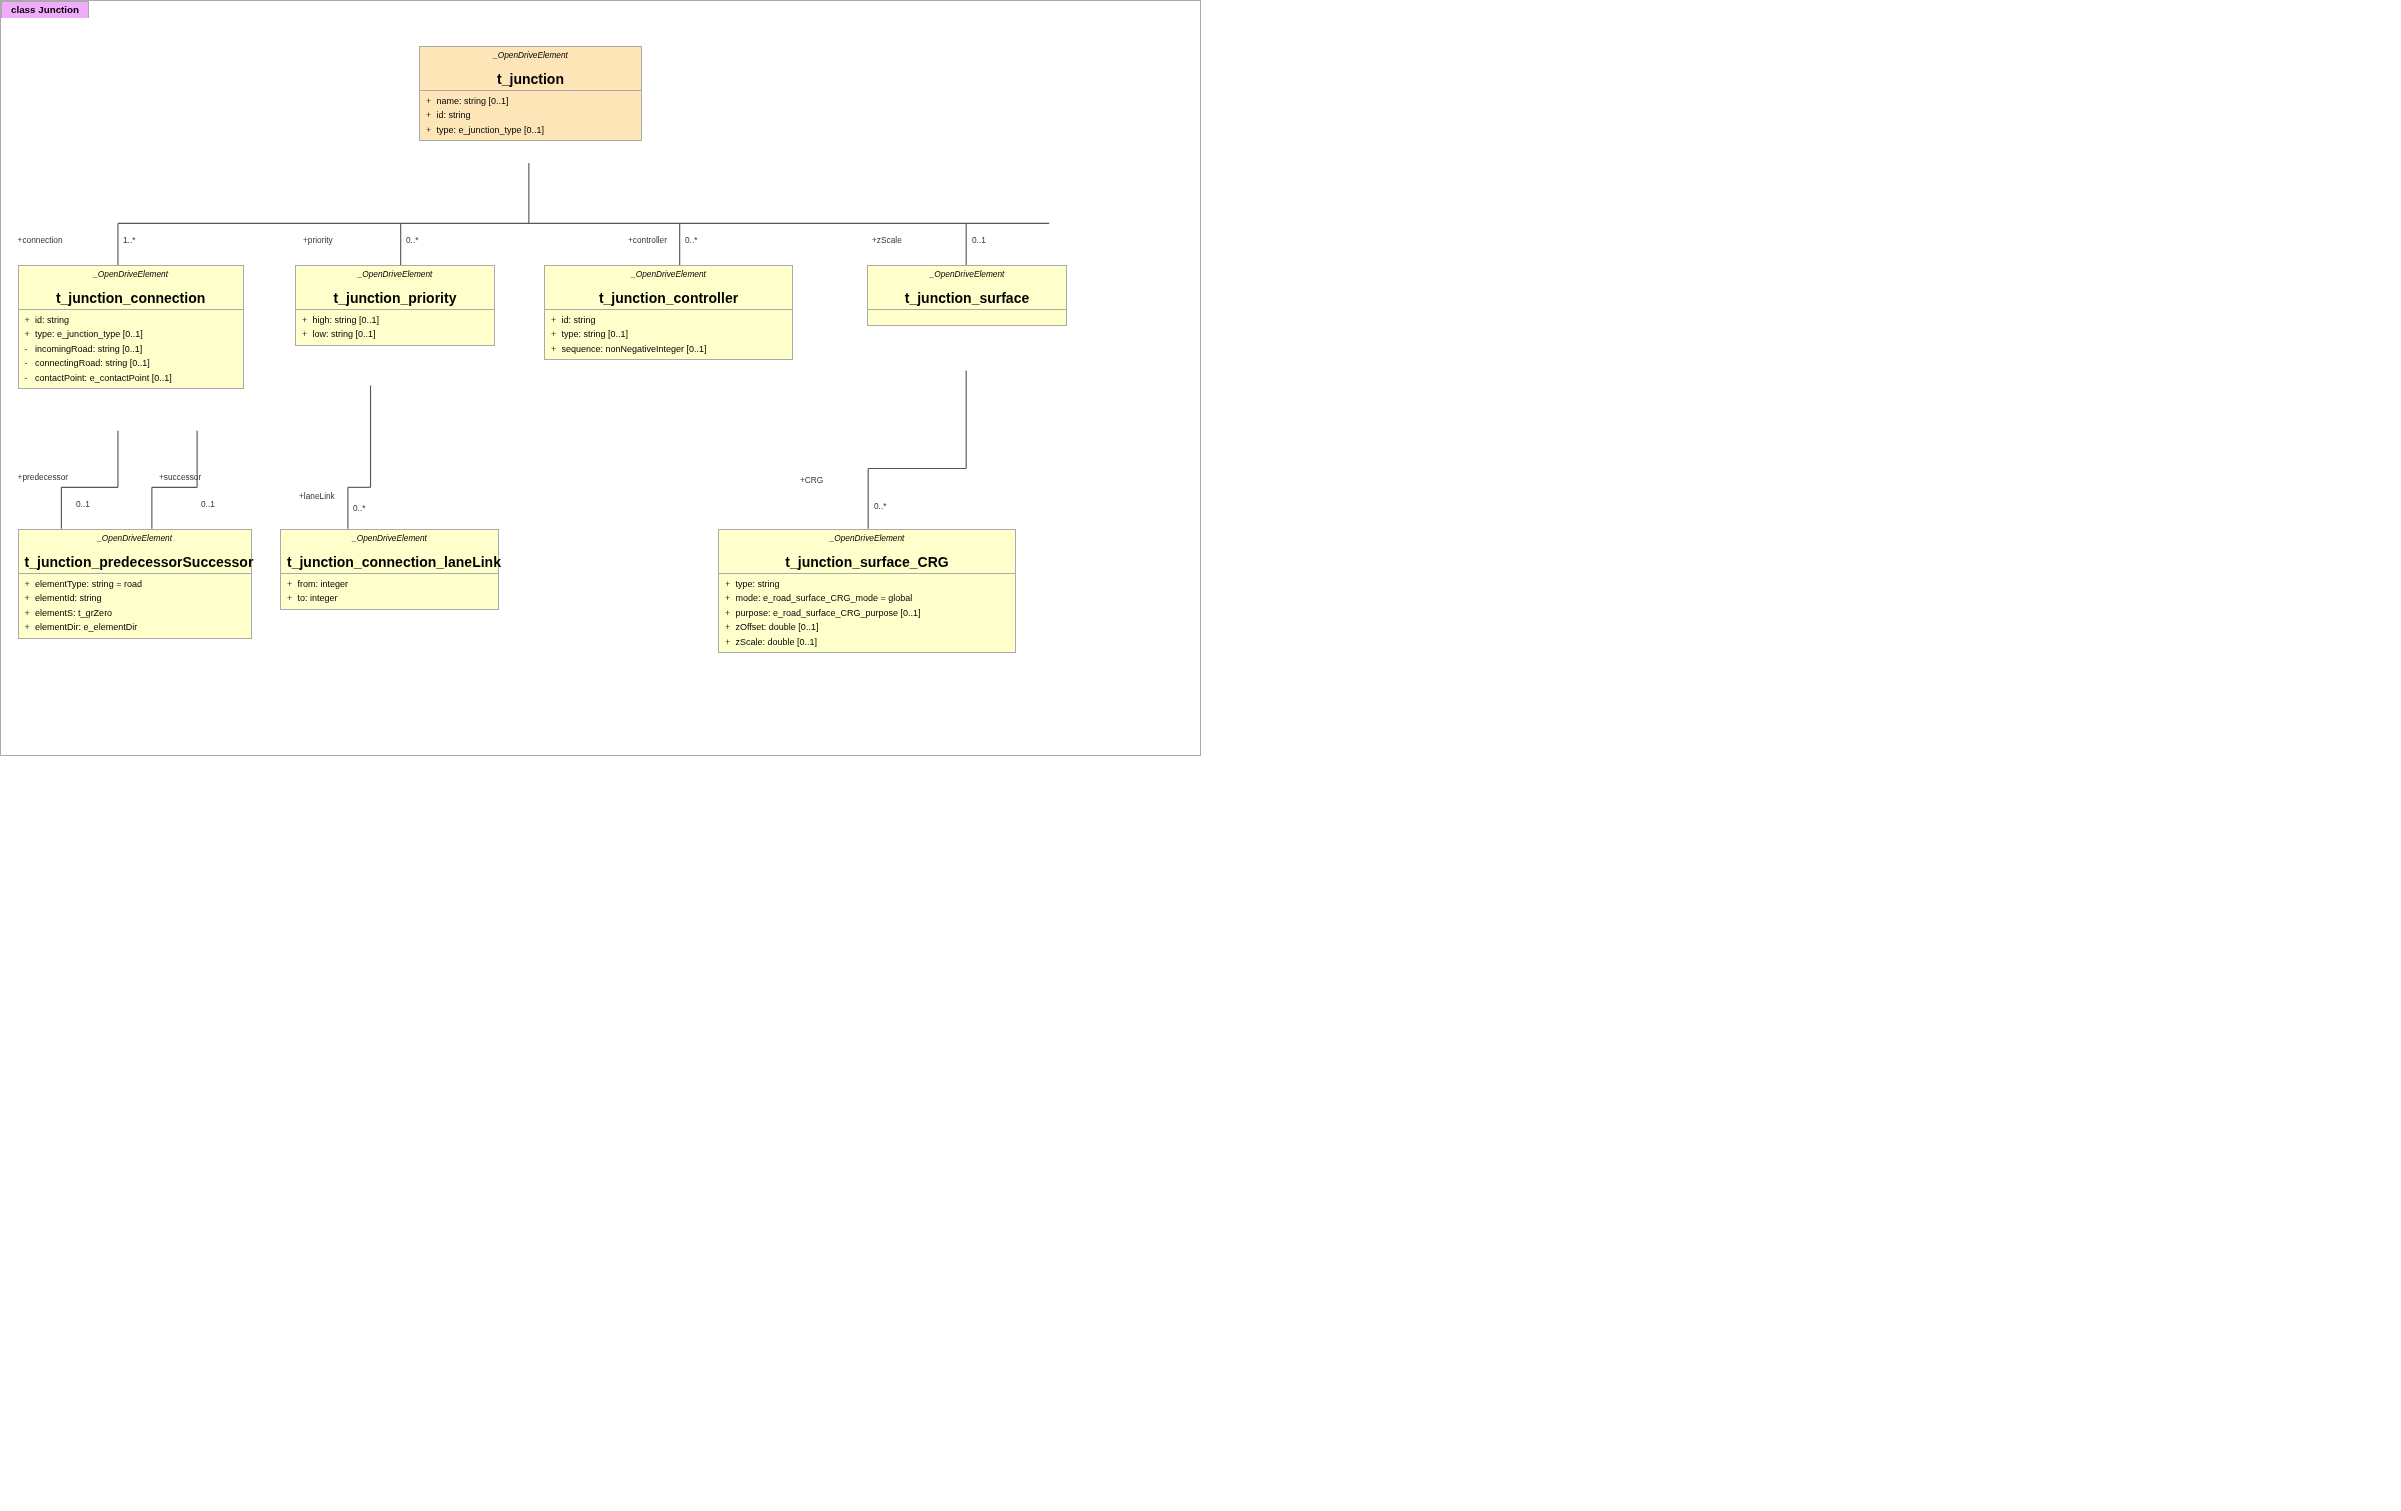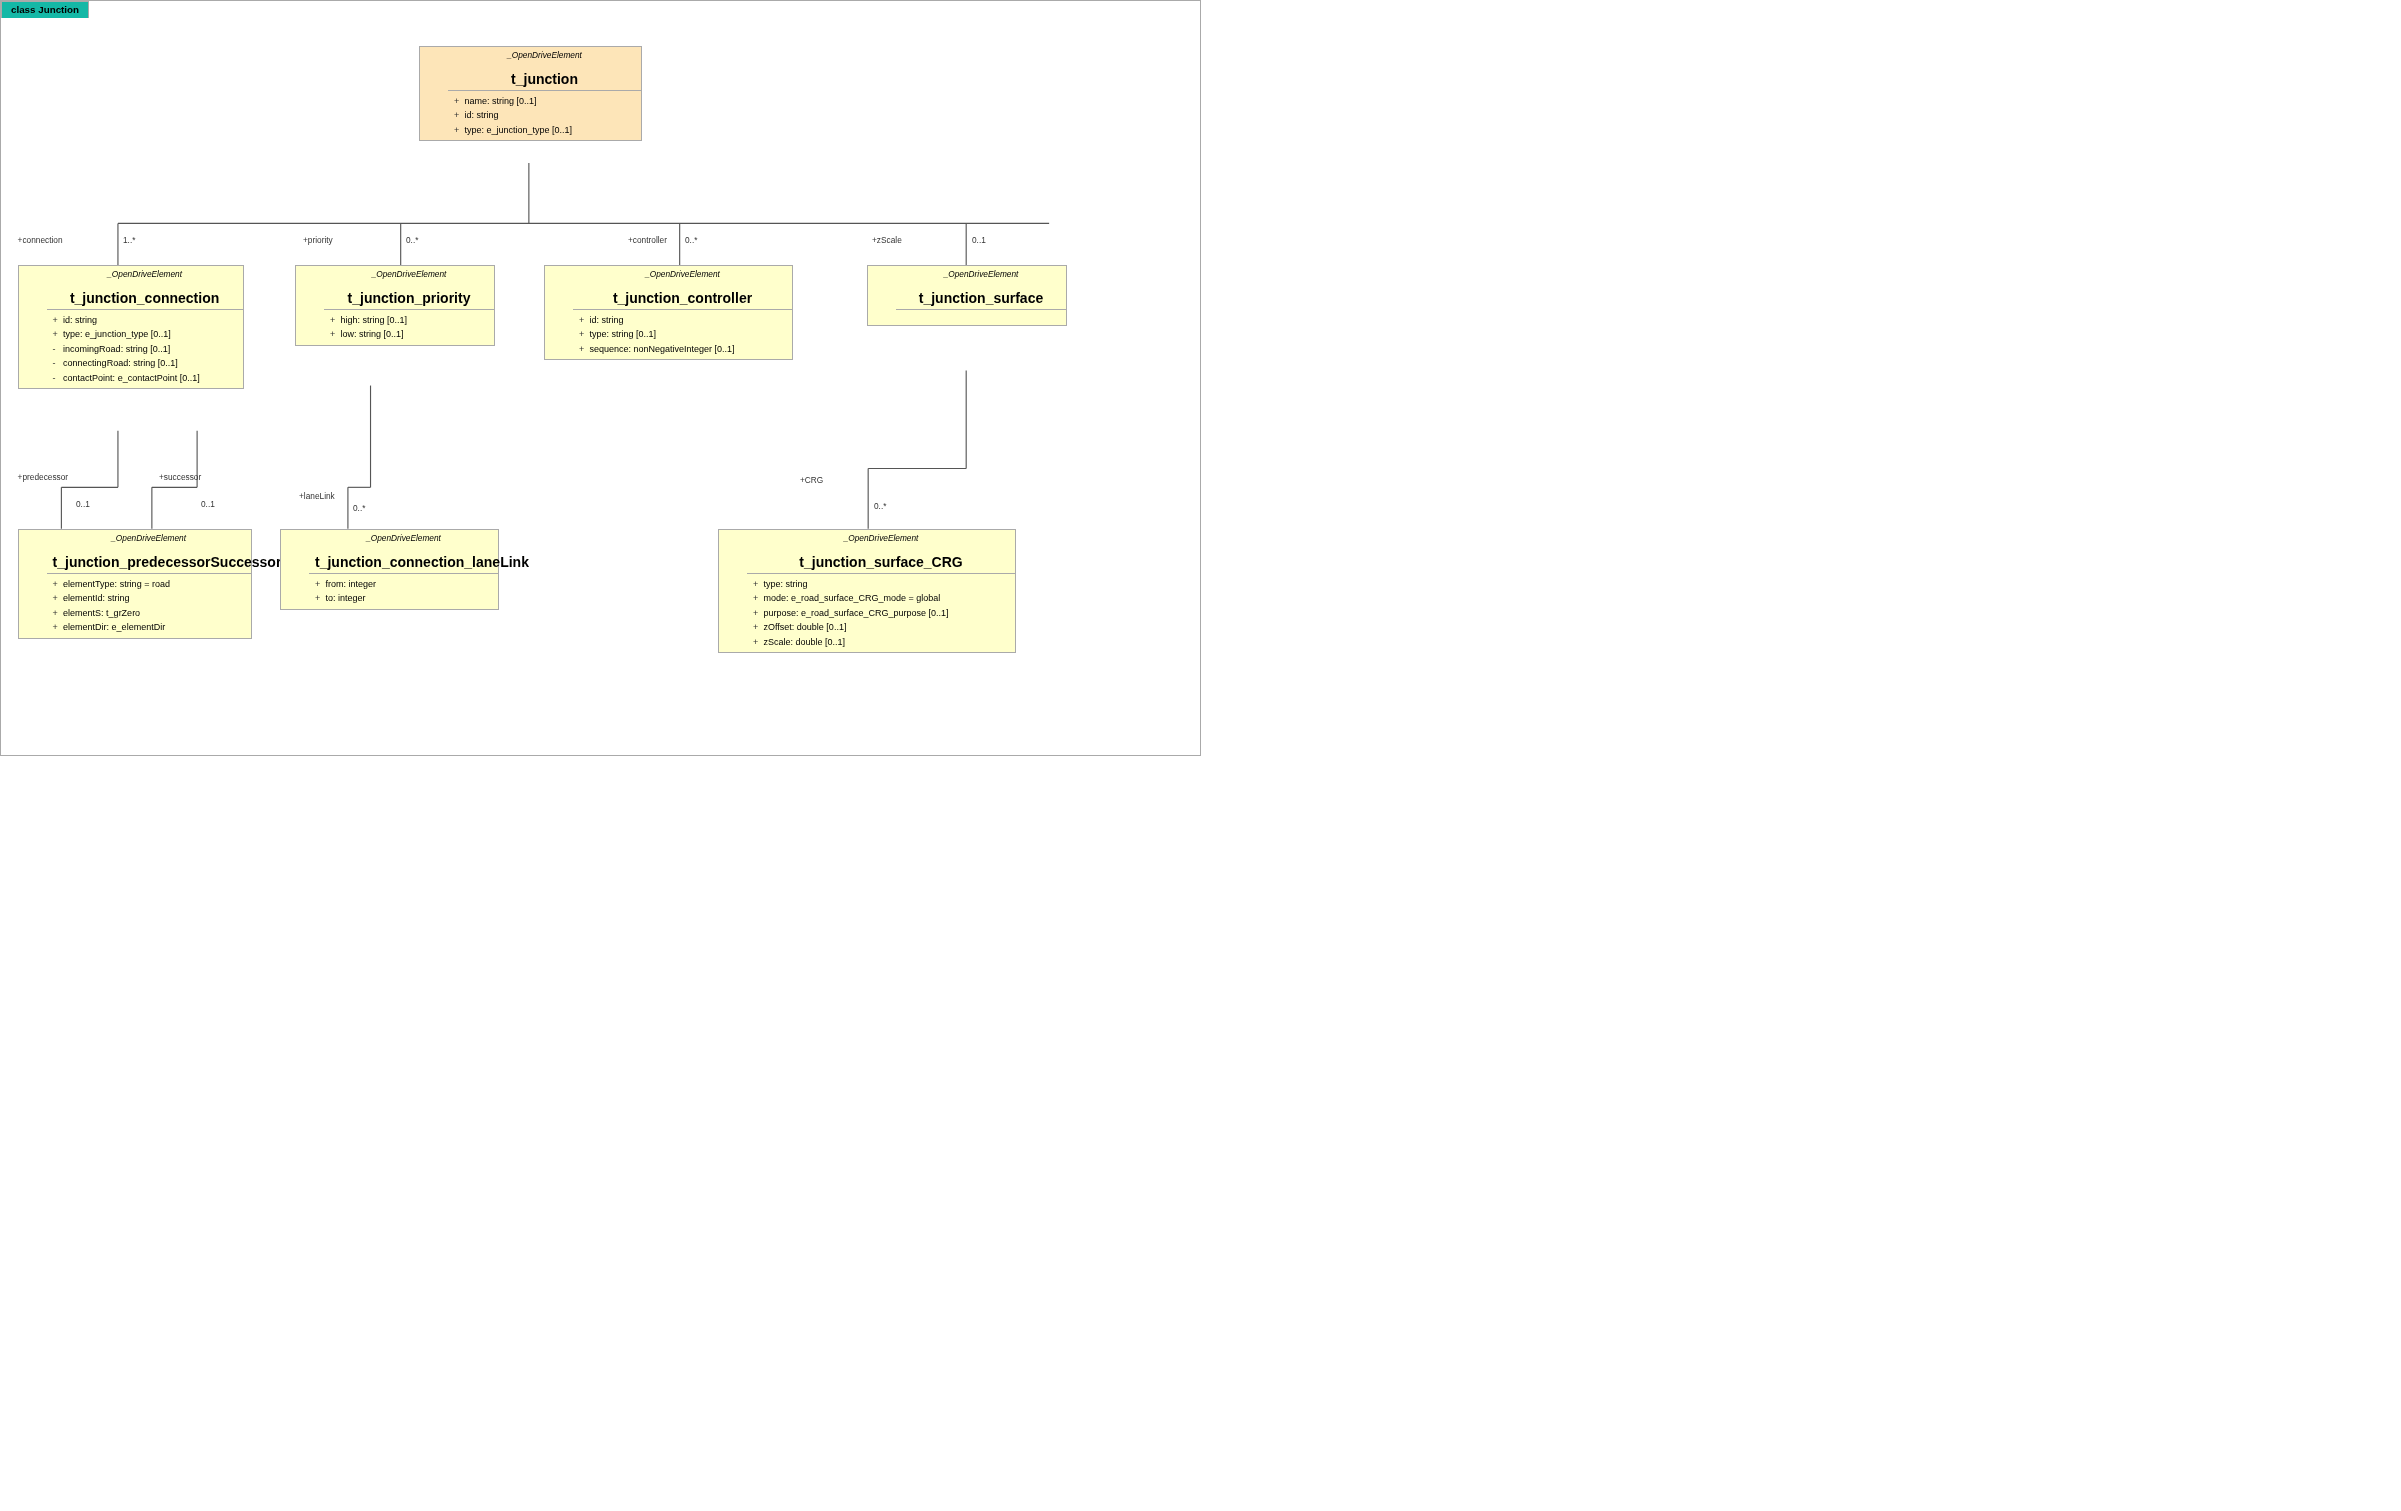--- a/index.html
+++ b/index.html
@@ -19,29 +19,28 @@
       border: 1.1px solid #aaa;
     }
     .title-tab {
       position: absolute;
       top: 0; left: 0;
       border: 1.1px solid #aaa;
       border-bottom: none;
       padding: 2.3px 9px;
       font-size: 9.8px;
       font-weight: bold;
-      background: #14b8a6;
+      background: #f0abfc;
     }
     
     .uml-box {
       position: absolute;
       border: 1.1px solid #aaa;
       background: #ffffcc;
       font-size: 9px;
-      padding-left: 28px;
     }
     .uml-box.orange {
       background: #fde5b8;
     }
     .uml-box-header {
       border-bottom: 1.1px solid #aaa;
       padding: 3px 6px;
       text-align: center;
     }
     .uml-box-header .stereotype {

